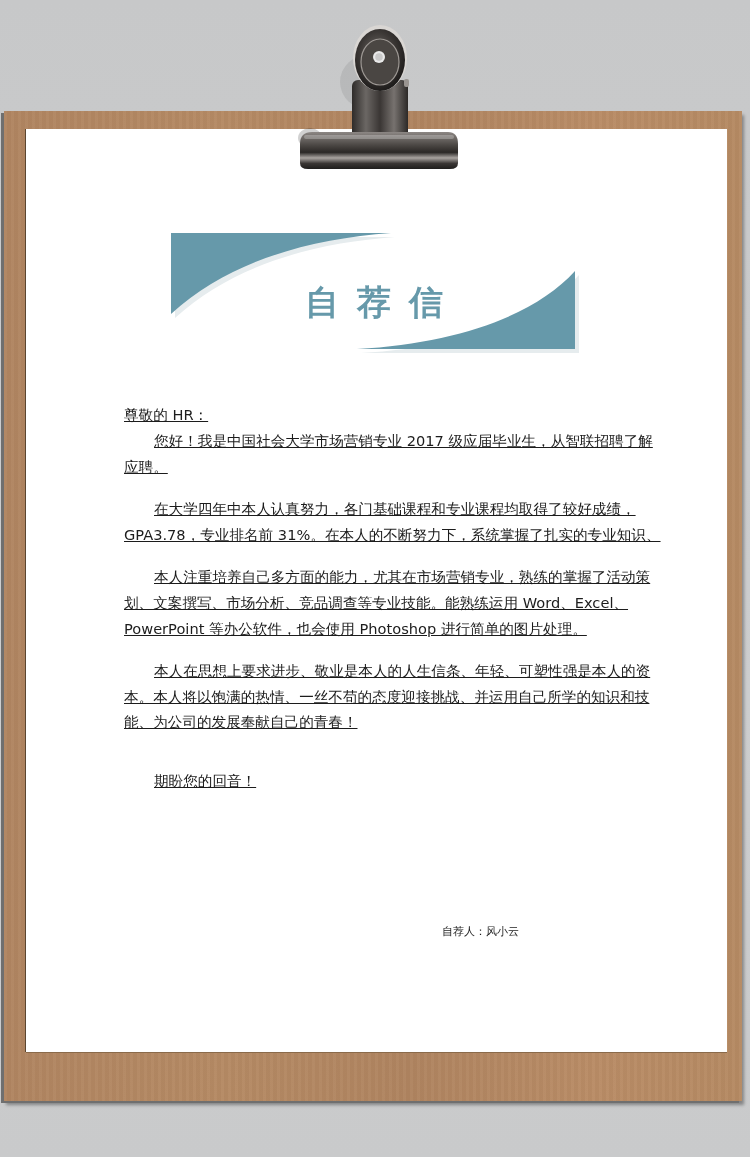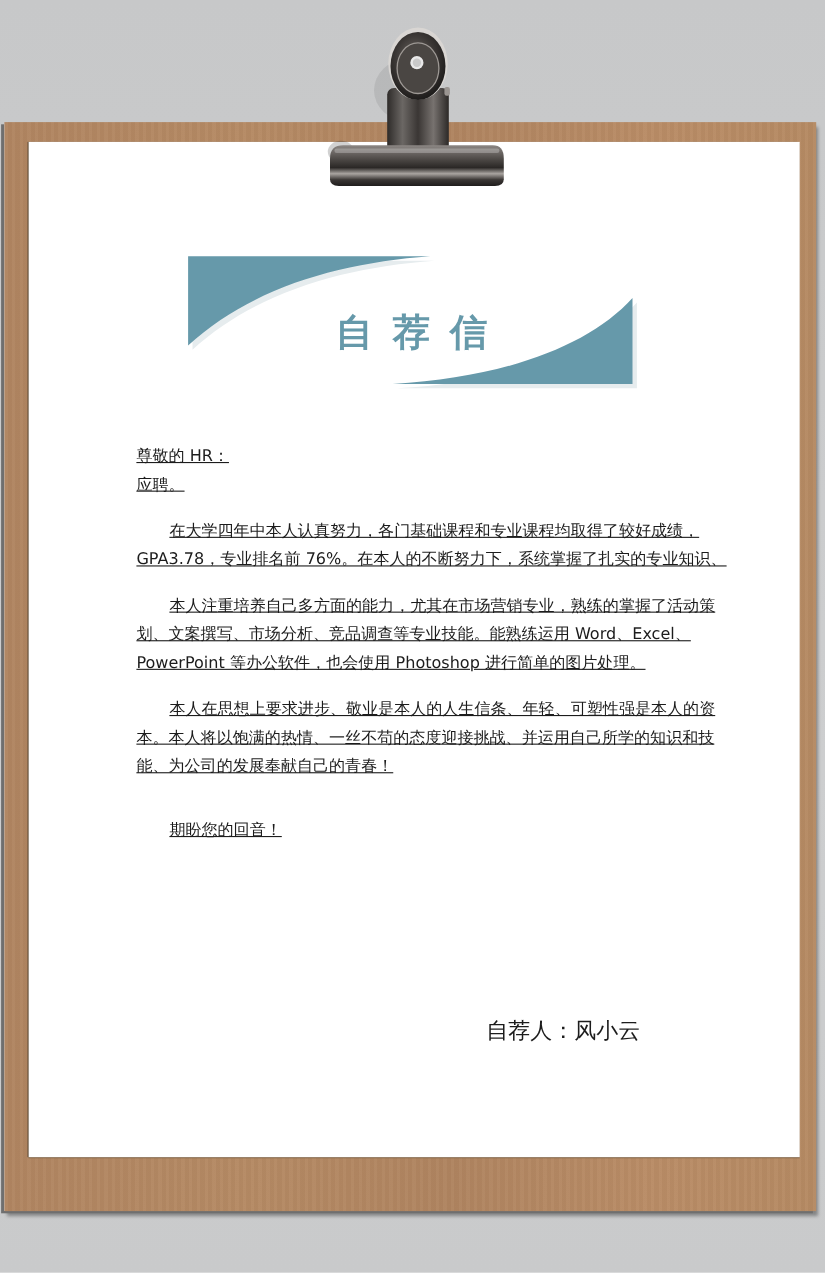--- a/index.html
+++ b/index.html
@@ -32,21 +32,21 @@
     .letter {
       position: absolute; left: 124px; top: 402px; width: 520px;
       font-family: "DejaVu Sans", "Liberation Sans", sans-serif;
       font-size: 14.6px; line-height: 25.8px; color: #1c1c1c;
     }
     .line { display: block; white-space: nowrap; text-decoration: underline; }
     .indent { padding-left: 30px; }
     .para-gap { height: 16.5px; }
     .signature {
       position: absolute; left: 442px; top: 924px;
-      font-family: "DejaVu Sans", sans-serif; font-size: 20px; color: #1c1c1c;
+      font-family: "DejaVu Sans", sans-serif; font-size: 11px; color: #1c1c1c;
       white-space: nowrap;
     }
   </style>
 </head>
 <body>
 
 <div class="board"></div>
 
 <div class="paper"></div>
 
@@ -93,27 +93,28 @@
   <path d="M406 40 L406 118 L188 118 C290 112 366 84 406 40 Z" fill="#e6ecee" transform="translate(4,4)"></path>
   <path d="M406 40 L406 118 L188 118 C290 112 366 84 406 40 Z" fill="#6699aa"></path>
 </svg>
 
 <div class="banner-title">自荐信</div>
 
 <div class="letter">
   <span class="line">尊敬的 HR：</span>
 
   <div>
+    <span class="line indent">您好！我是中国社会大学市场营销专业 2017 级应届毕业生，从智联招聘了解</span>
     <span class="line">应聘。</span>
   </div>
   <div class="para-gap"></div>
 
   <div>
     <span class="line indent">在大学四年中本人认真努力，各门基础课程和专业课程均取得了较好成绩，</span>
-    <span class="line">GPA3.78，专业排名前 76%。在本人的不断努力下，系统掌握了扎实的专业知识、</span>
+    <span class="line">GPA3.78，专业排名前 31%。在本人的不断努力下，系统掌握了扎实的专业知识、</span>
   </div>
   <div class="para-gap"></div>
 
   <div>
     <span class="line indent">本人注重培养自己多方面的能力，尤其在市场营销专业，熟练的掌握了活动策</span>
     <span class="line">划、文案撰写、市场分析、竞品调查等专业技能。能熟练运用 Word、Excel、</span>
     <span class="line">PowerPoint 等办公软件，也会使用 Photoshop 进行简单的图片处理。</span>
   </div>
   <div class="para-gap"></div>
 

